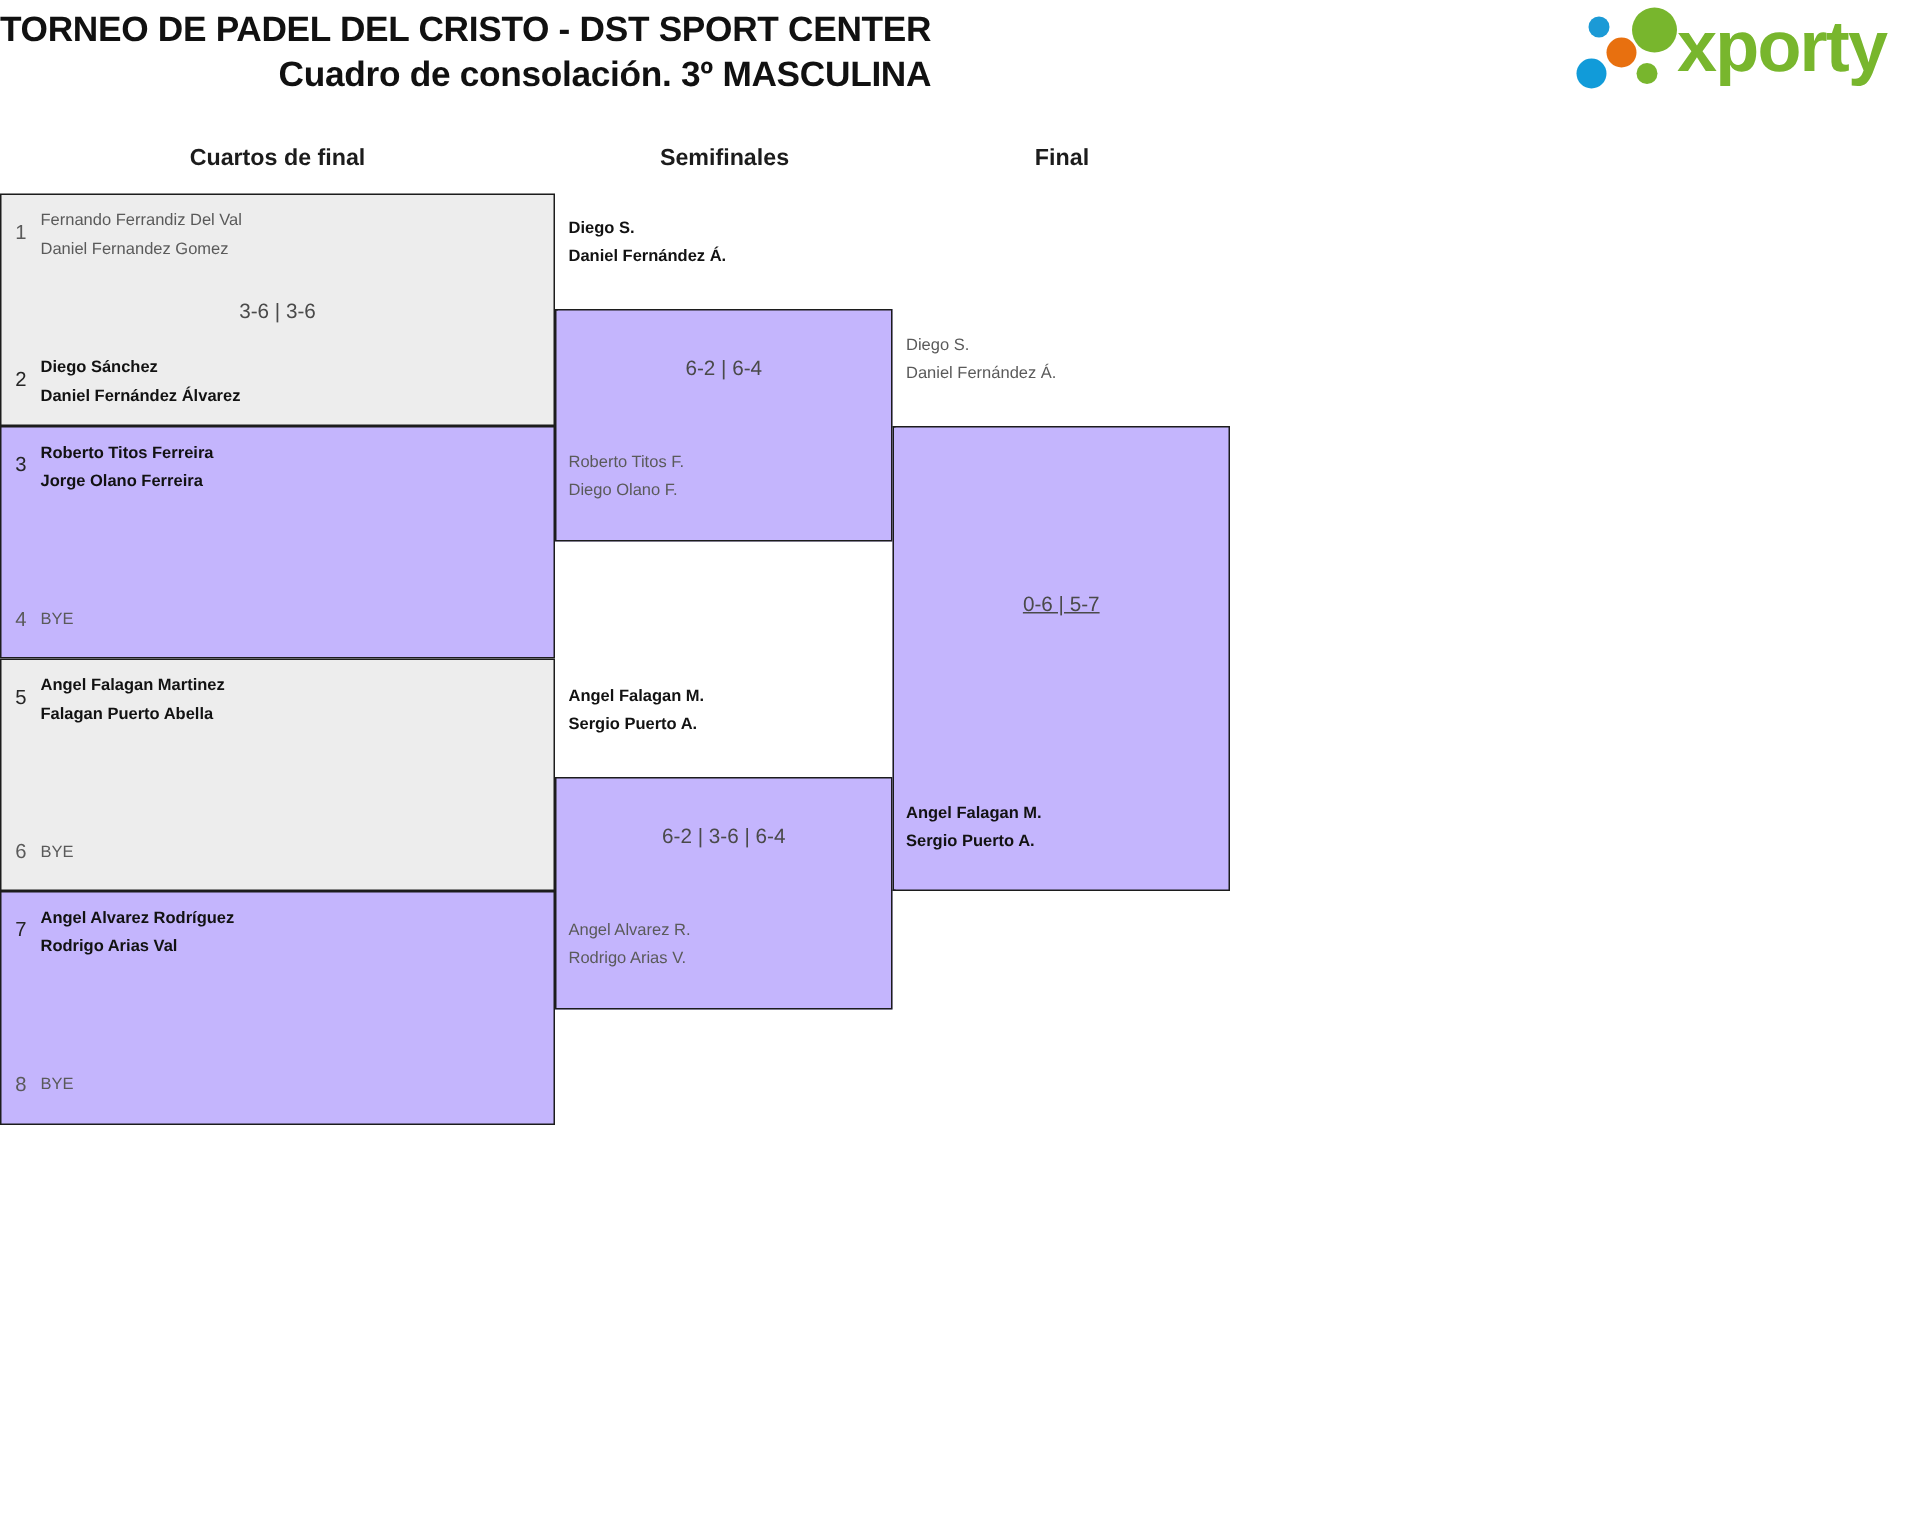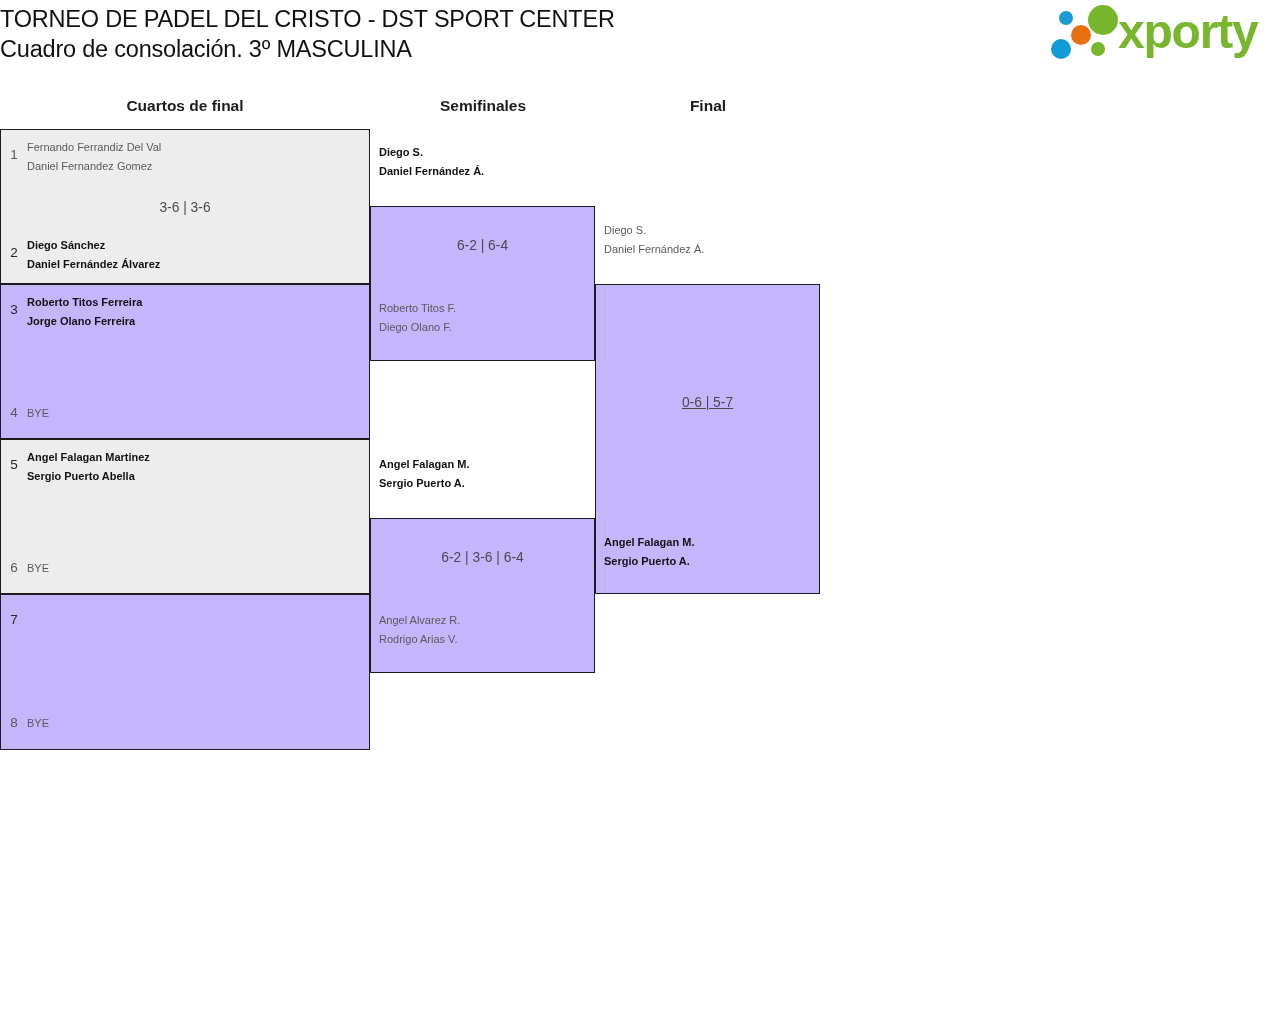--- a/index.html
+++ b/index.html
@@ -24,25 +24,26 @@
     width: 1280px;
     height: 78px;
   }
   .title-block {
     position: absolute;
     left: 0;
     top: 4px;
   }
   .title-line {
     font-size: 23.5px;
-    font-weight: normal;
+    font-weight: bold;
     color: #111111;
     line-height: 30px;
     letter-spacing: -0.2px;
     white-space: nowrap;
+    text-align: right;
   }
 
   
   .logo {
     position: absolute;
     left: 1046px;
     top: 4px;
     width: 228px;
     height: 58px;
   }
@@ -219,35 +220,39 @@
         <span class="nm" data-name="player-1">BYE</span>
       </span>
     </div>
   </div>
 
   <div class="match shaded" style="left:0px; top:439px; width:370px; height:155px;" data-name="match-quarterfinal-3">
     <div class="slot winner" style="top:6px; height:46px;" data-name="match-slot-top">
       <span class="seed" data-name="seed-number">5</span>
       <span class="names" data-name="team-names">
         <span class="nm" data-name="player-1">Angel Falagan Martinez</span>
-        <span class="nm" data-name="player-2">Sergio Puerto Abella</span>
+        <span class="nm" data-name="player-2">Falagan Puerto Abella</span>
       </span>
     </div>
     <div class="score" style="top:70px;" data-name="match-score"></div>
     <div class="slot loser" style="top:117px; height:30px;" data-name="match-slot-bottom">
       <span class="seed" style="padding-top:1px;" data-name="seed-number">6</span>
       <span class="names" style="padding-top:2px;" data-name="team-names">
         <span class="nm" data-name="player-1">BYE</span>
       </span>
     </div>
   </div>
 
   <div class="match" style="left:0px; top:594px; width:370px; height:156px;" data-name="match-quarterfinal-4">
     <div class="slot winner" style="top:6px; height:46px;" data-name="match-slot-top">
       <span class="seed" data-name="seed-number">7</span>
+      <span class="names" data-name="team-names">
+        <span class="nm" data-name="player-1">Angel Alvarez Rodríguez</span>
+        <span class="nm" data-name="player-2">Rodrigo Arias Val</span>
+      </span>
     </div>
     <div class="score" style="top:70px;" data-name="match-score"></div>
     <div class="slot loser" style="top:117px; height:30px;" data-name="match-slot-bottom">
       <span class="seed" style="padding-top:1px;" data-name="seed-number">8</span>
       <span class="names" style="padding-top:2px;" data-name="team-names">
         <span class="nm" data-name="player-1">BYE</span>
       </span>
     </div>
   </div>
 

